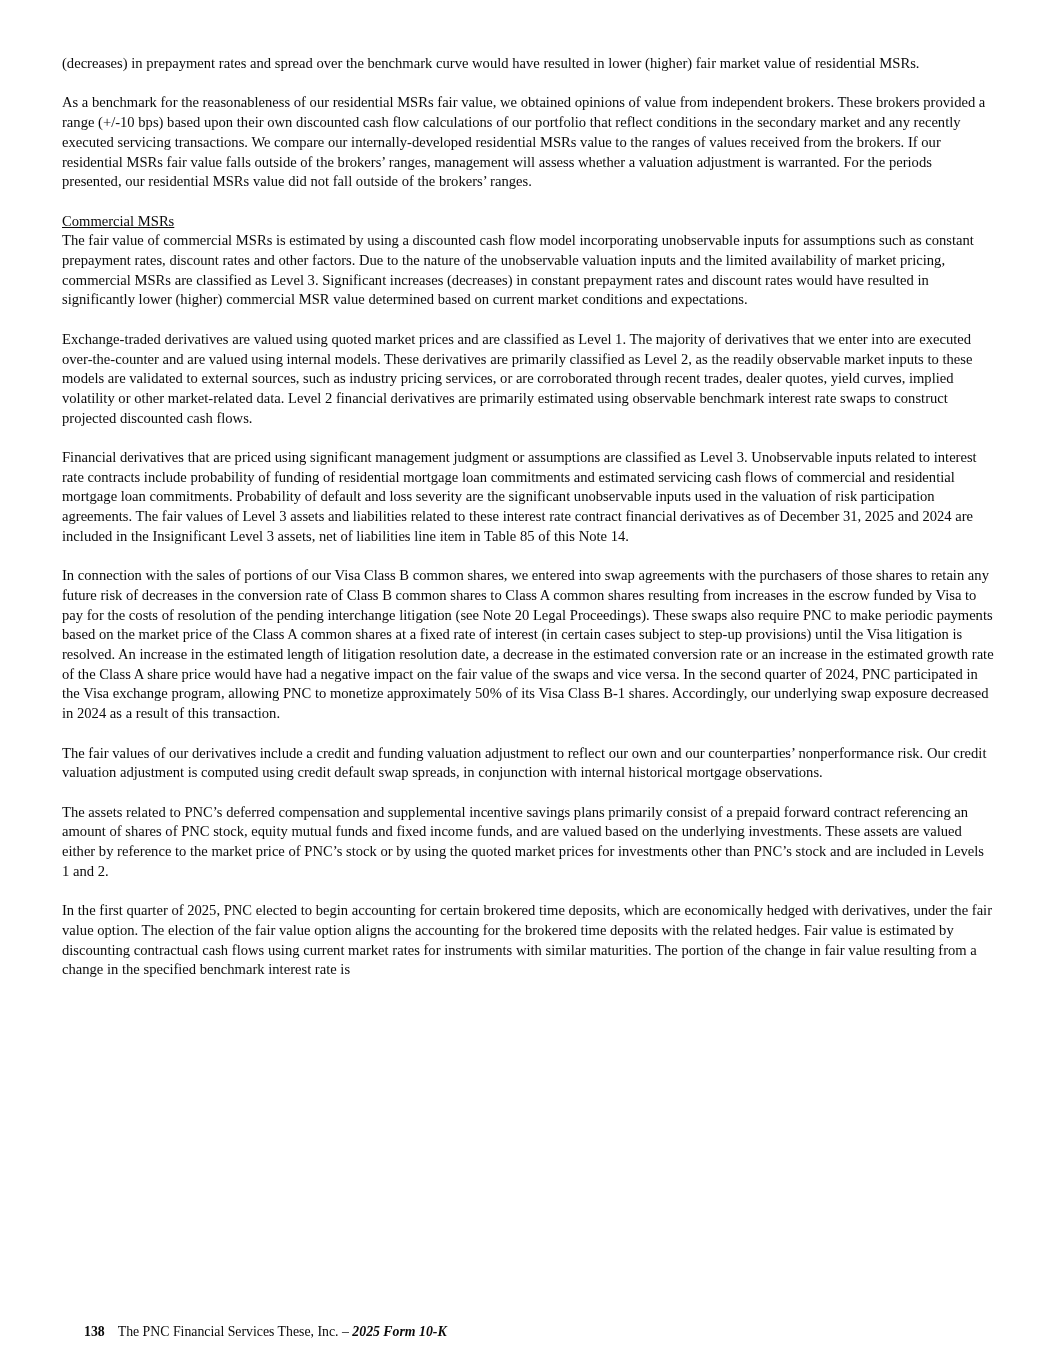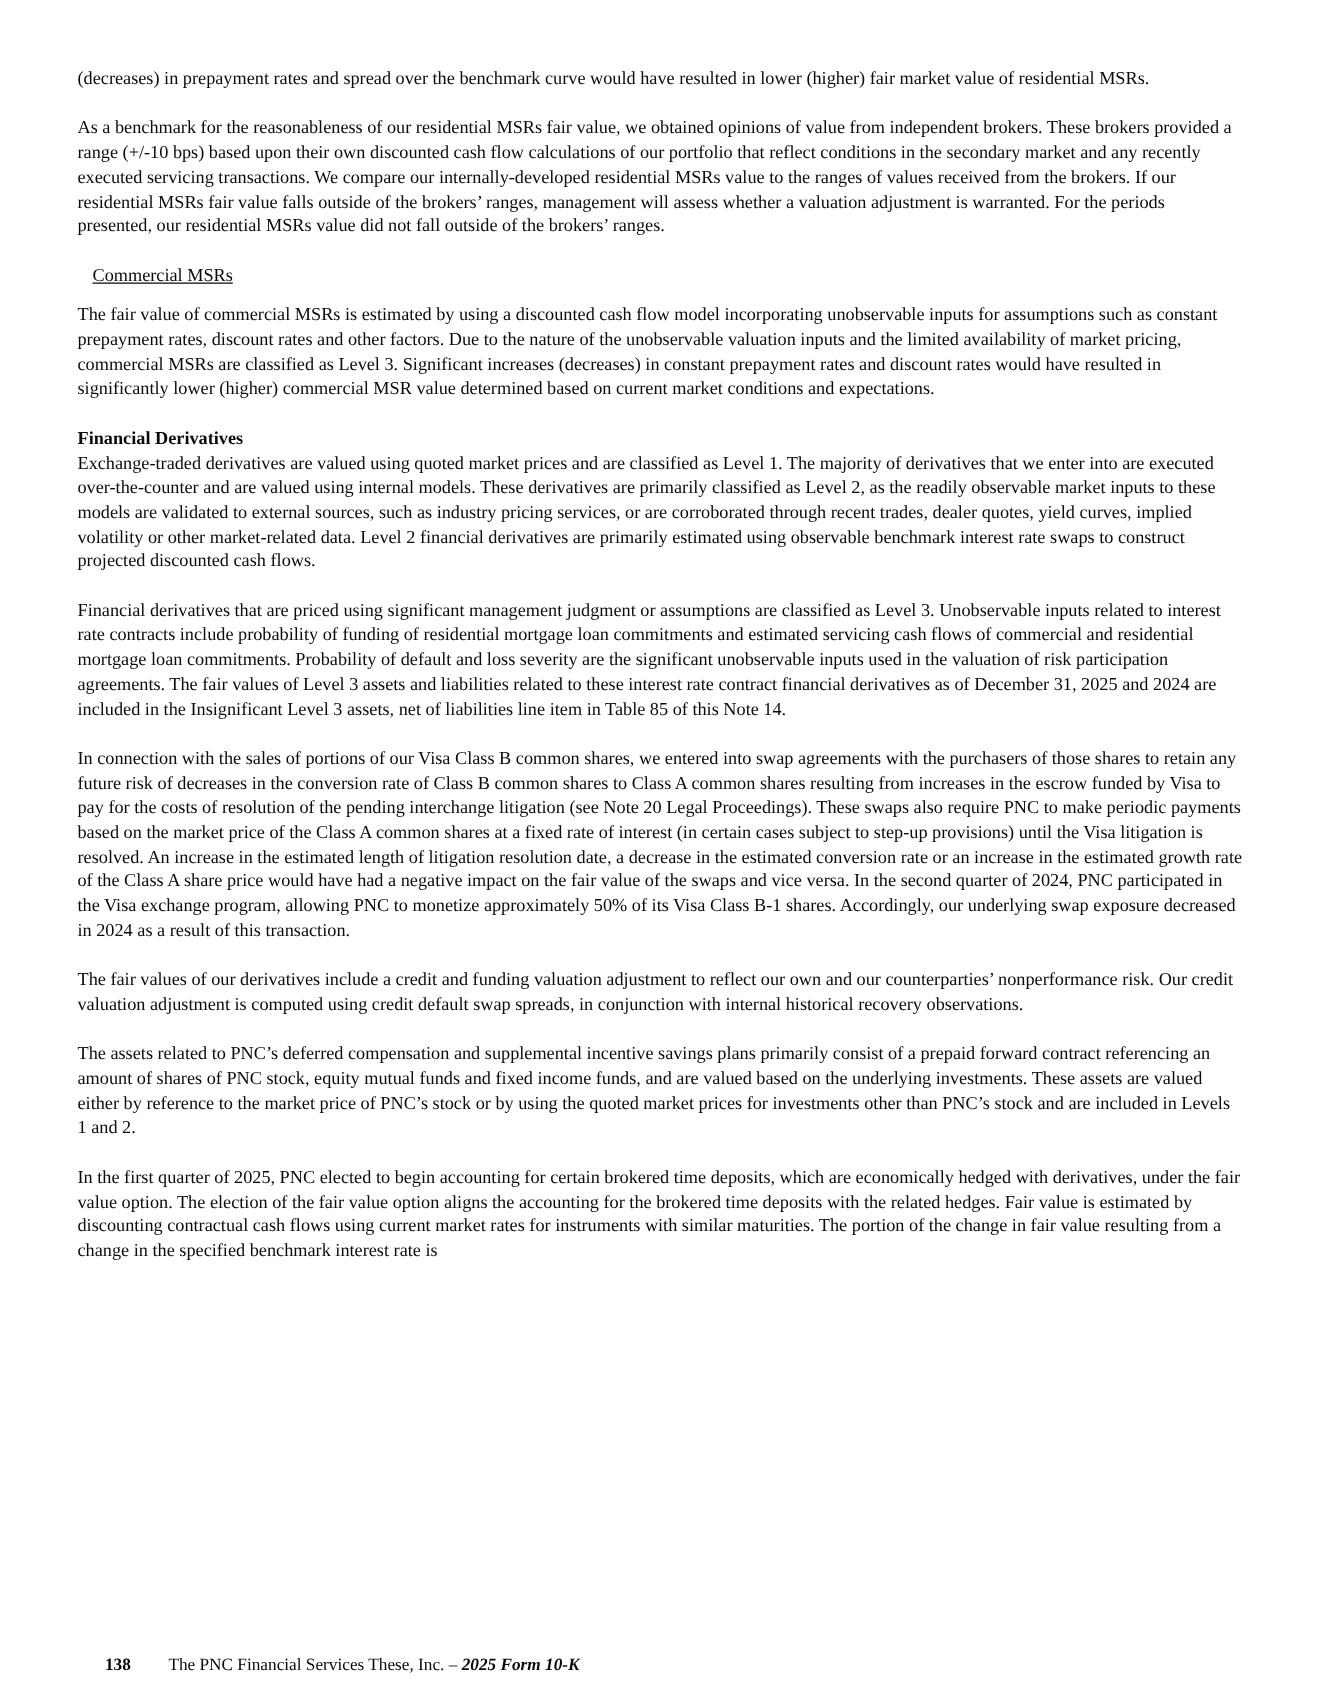--- a/index.html
+++ b/index.html
@@ -23,58 +23,57 @@
     top: 54px;
     width: 932px;
     font-size: 14.6px;
     line-height: 19.7px;
     text-align: left;
   }
   .content p {
     margin: 0 0 19.7px 0;
   }
   .content p.heading-underlined {
-    margin: 12px;
+    margin: 0;
     text-decoration: underline;
   }
   .content p.heading-bold {
     margin: 0;
     font-weight: bold;
   }
   .footer {
     position: absolute;
     left: 84px;
     top: 1323px;
     font-size: 13.8px;
     line-height: 18px;
     white-space: nowrap;
   }
   .footer .pageno {
     font-weight: bold;
-    margin-right: 30px;
+    margin-right: 13px;
     font-family: Liberation Serif, serif;
   }
   .footer .form {
     font-style: italic;
     font-weight: bold;
   }
 </style>
 </head>
 <body>
 
 <div class="page">
   <div class="content">
       <p class="paragraph">(decreases) in prepayment rates and spread over the benchmark curve would have resulted in lower (higher) fair market value of residential MSRs.</p>
       <p class="paragraph">As a benchmark for the reasonableness of our residential MSRs fair value, we obtained opinions of value from independent brokers. These brokers provided a range (+/-10 bps) based upon their own discounted cash flow calculations of our portfolio that reflect conditions in the secondary market and any recently executed servicing transactions. We compare our internally-developed residential MSRs value to the ranges of values received from the brokers. If our residential MSRs fair value falls outside of the brokers’ ranges, management will assess whether a valuation adjustment is warranted. For the periods presented, our residential MSRs value did not fall outside of the brokers’ ranges.</p>
       <p class="heading-underlined">Commercial MSRs</p>
       <p class="paragraph">The fair value of commercial MSRs is estimated by using a discounted cash flow model incorporating unobservable inputs for assumptions such as constant prepayment rates, discount rates and other factors. Due to the nature of the unobservable valuation inputs and the limited availability of market pricing, commercial MSRs are classified as Level 3. Significant increases (decreases) in constant prepayment rates and discount rates would have resulted in significantly lower (higher) commercial MSR value determined based on current market conditions and expectations.</p>
-      <p class="heading-bold">Financial Derivatives</p>
       <p class="paragraph">Exchange-traded derivatives are valued using quoted market prices and are classified as Level 1. The majority of derivatives that we enter into are executed over-the-counter and are valued using internal models. These derivatives are primarily classified as Level 2, as the readily observable market inputs to these models are validated to external sources, such as industry pricing services, or are corroborated through recent trades, dealer quotes, yield curves, implied volatility or other market-related data. Level 2 financial derivatives are primarily estimated using observable benchmark interest rate swaps to construct projected discounted cash flows.</p>
       <p class="paragraph">Financial derivatives that are priced using significant management judgment or assumptions are classified as Level 3. Unobservable inputs related to interest rate contracts include probability of funding of residential mortgage loan commitments and estimated servicing cash flows of commercial and residential mortgage loan commitments. Probability of default and loss severity are the significant unobservable inputs used in the valuation of risk participation agreements. The fair values of Level 3 assets and liabilities related to these interest rate contract financial derivatives as of December 31, 2025 and 2024 are included in the Insignificant Level 3 assets, net of liabilities line item in Table 85 of this Note 14.</p>
       <p class="paragraph">In connection with the sales of portions of our Visa Class B common shares, we entered into swap agreements with the purchasers of those shares to retain any future risk of decreases in the conversion rate of Class B common shares to Class A common shares resulting from increases in the escrow funded by Visa to pay for the costs of resolution of the pending interchange litigation (see Note 20 Legal Proceedings). These swaps also require PNC to make periodic payments based on the market price of the Class A common shares at a fixed rate of interest (in certain cases subject to step-up provisions) until the Visa litigation is resolved. An increase in the estimated length of litigation resolution date, a decrease in the estimated conversion rate or an increase in the estimated growth rate of the Class A share price would have had a negative impact on the fair value of the swaps and vice versa. In the second quarter of 2024, PNC participated in the Visa exchange program, allowing PNC to monetize approximately 50% of its Visa Class B-1 shares. Accordingly, our underlying swap exposure decreased in 2024 as a result of this transaction.</p>
-      <p class="paragraph">The fair values of our derivatives include a credit and funding valuation adjustment to reflect our own and our counterparties’ nonperformance risk. Our credit valuation adjustment is computed using credit default swap spreads, in conjunction with internal historical recovery observations.</p>
+      <p class="paragraph">The fair values of our derivatives include a credit and funding valuation adjustment to reflect our own and our counterparties’ nonperformance risk. Our credit valuation adjustment is computed using credit default swap spreads, in conjunction with internal historical mortgage observations.</p>
       <p class="paragraph">The assets related to PNC’s deferred compensation and supplemental incentive savings plans primarily consist of a prepaid forward contract referencing an amount of shares of PNC stock, equity mutual funds and fixed income funds, and are valued based on the underlying investments. These assets are valued either by reference to the market price of PNC’s stock or by using the quoted market prices for investments other than PNC’s stock and are included in Levels 1 and 2.</p>
       <p class="paragraph">In the first quarter of 2025, PNC elected to begin accounting for certain brokered time deposits, which are economically hedged with derivatives, under the fair value option. The election of the fair value option aligns the accounting for the brokered time deposits with the related hedges. Fair value is estimated by discounting contractual cash flows using current market rates for instruments with similar maturities. The portion of the change in fair value resulting from a change in the specified benchmark interest rate is</p>
     </div>
   <div class="footer">
     <span class="pageno">138</span><span>The PNC Financial Services These, Inc. – </span><span class="form">2025 Form 10-K</span>
   </div>
 </div>
 
 </body></html>

